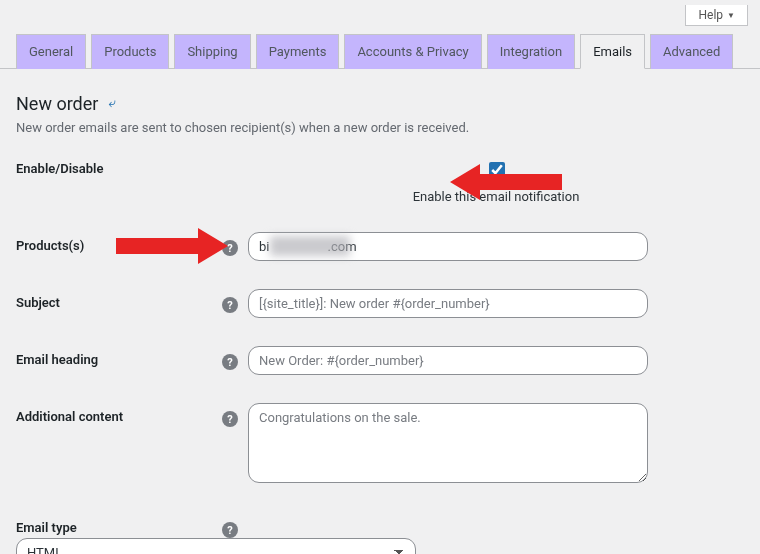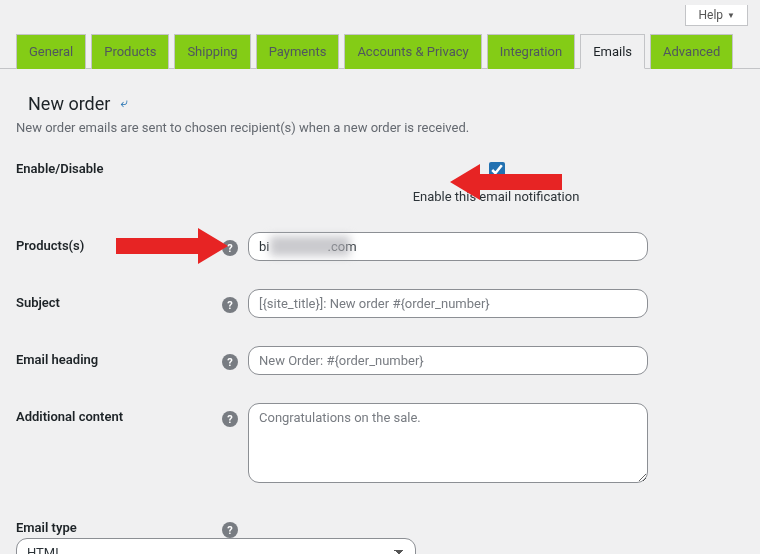--- a/index.html
+++ b/index.html
@@ -32,41 +32,41 @@
     .help-btn .tri {
       font-size: 8px;
     }
     .tabs {
       display: flex;
       gap: 5px;
       padding: 34px 16px 0 16px;
       border-bottom: 1px solid #c3c4c7;
     }
     .tab {
-      background: #84cc16;
+      background: #c4b5fd;
       border: 1px solid #c3c4c7;
       border-bottom: none;
       padding: 9px 12px;
       color: #50575e;
       margin-bottom: -1px;
       font-size: 13px;
     }
     .tab.active {
       background: #f0f0f1;
       border-bottom: 1px solid #f0f0f1;
       color: #1d2327;
     }
     .content {
       padding: 16px 16px 0 16px;
     }
     .section-title {
       font-size: 18px;
       font-weight: 400;
       color: #1d2327;
-      margin: 8px 0 4px 12px;
+      margin: 8px 0 4px 0;
       display: flex;
       align-items: flex-start;
       gap: 10px;
     }
     .back-link {
       font-size: 13px;
       color: #2271b1;
       position: relative;
       top: 2px;
     }

